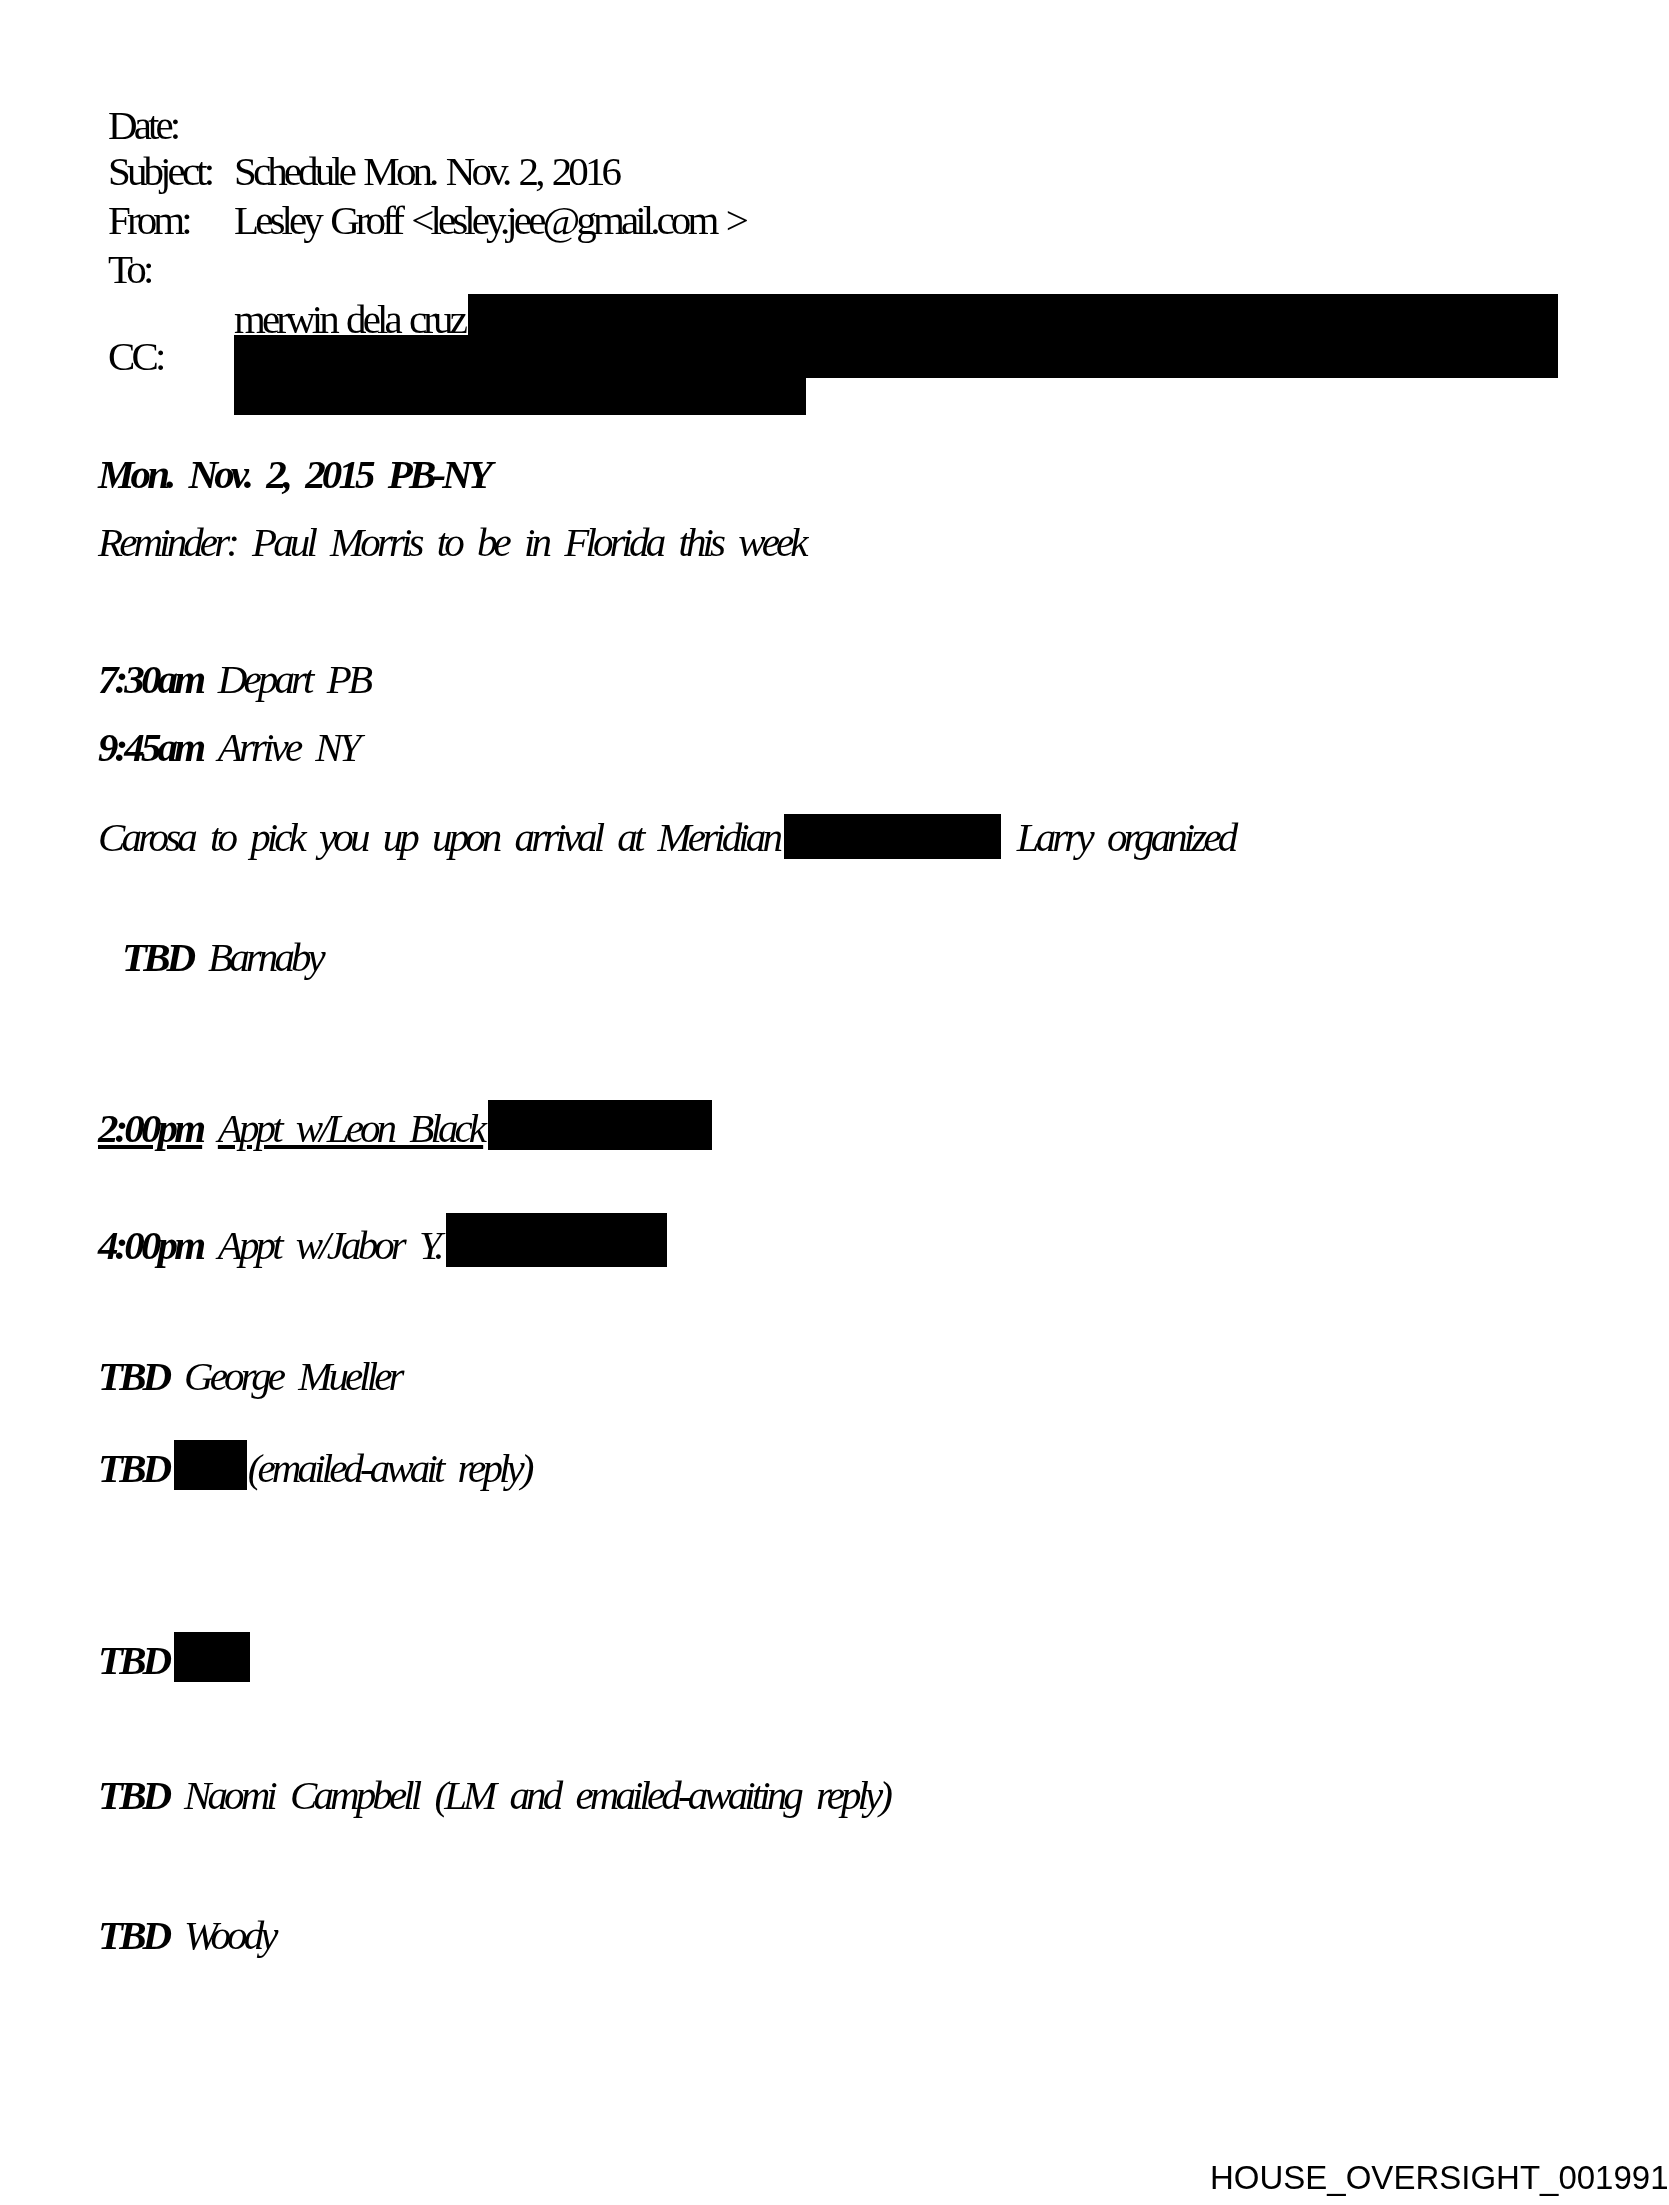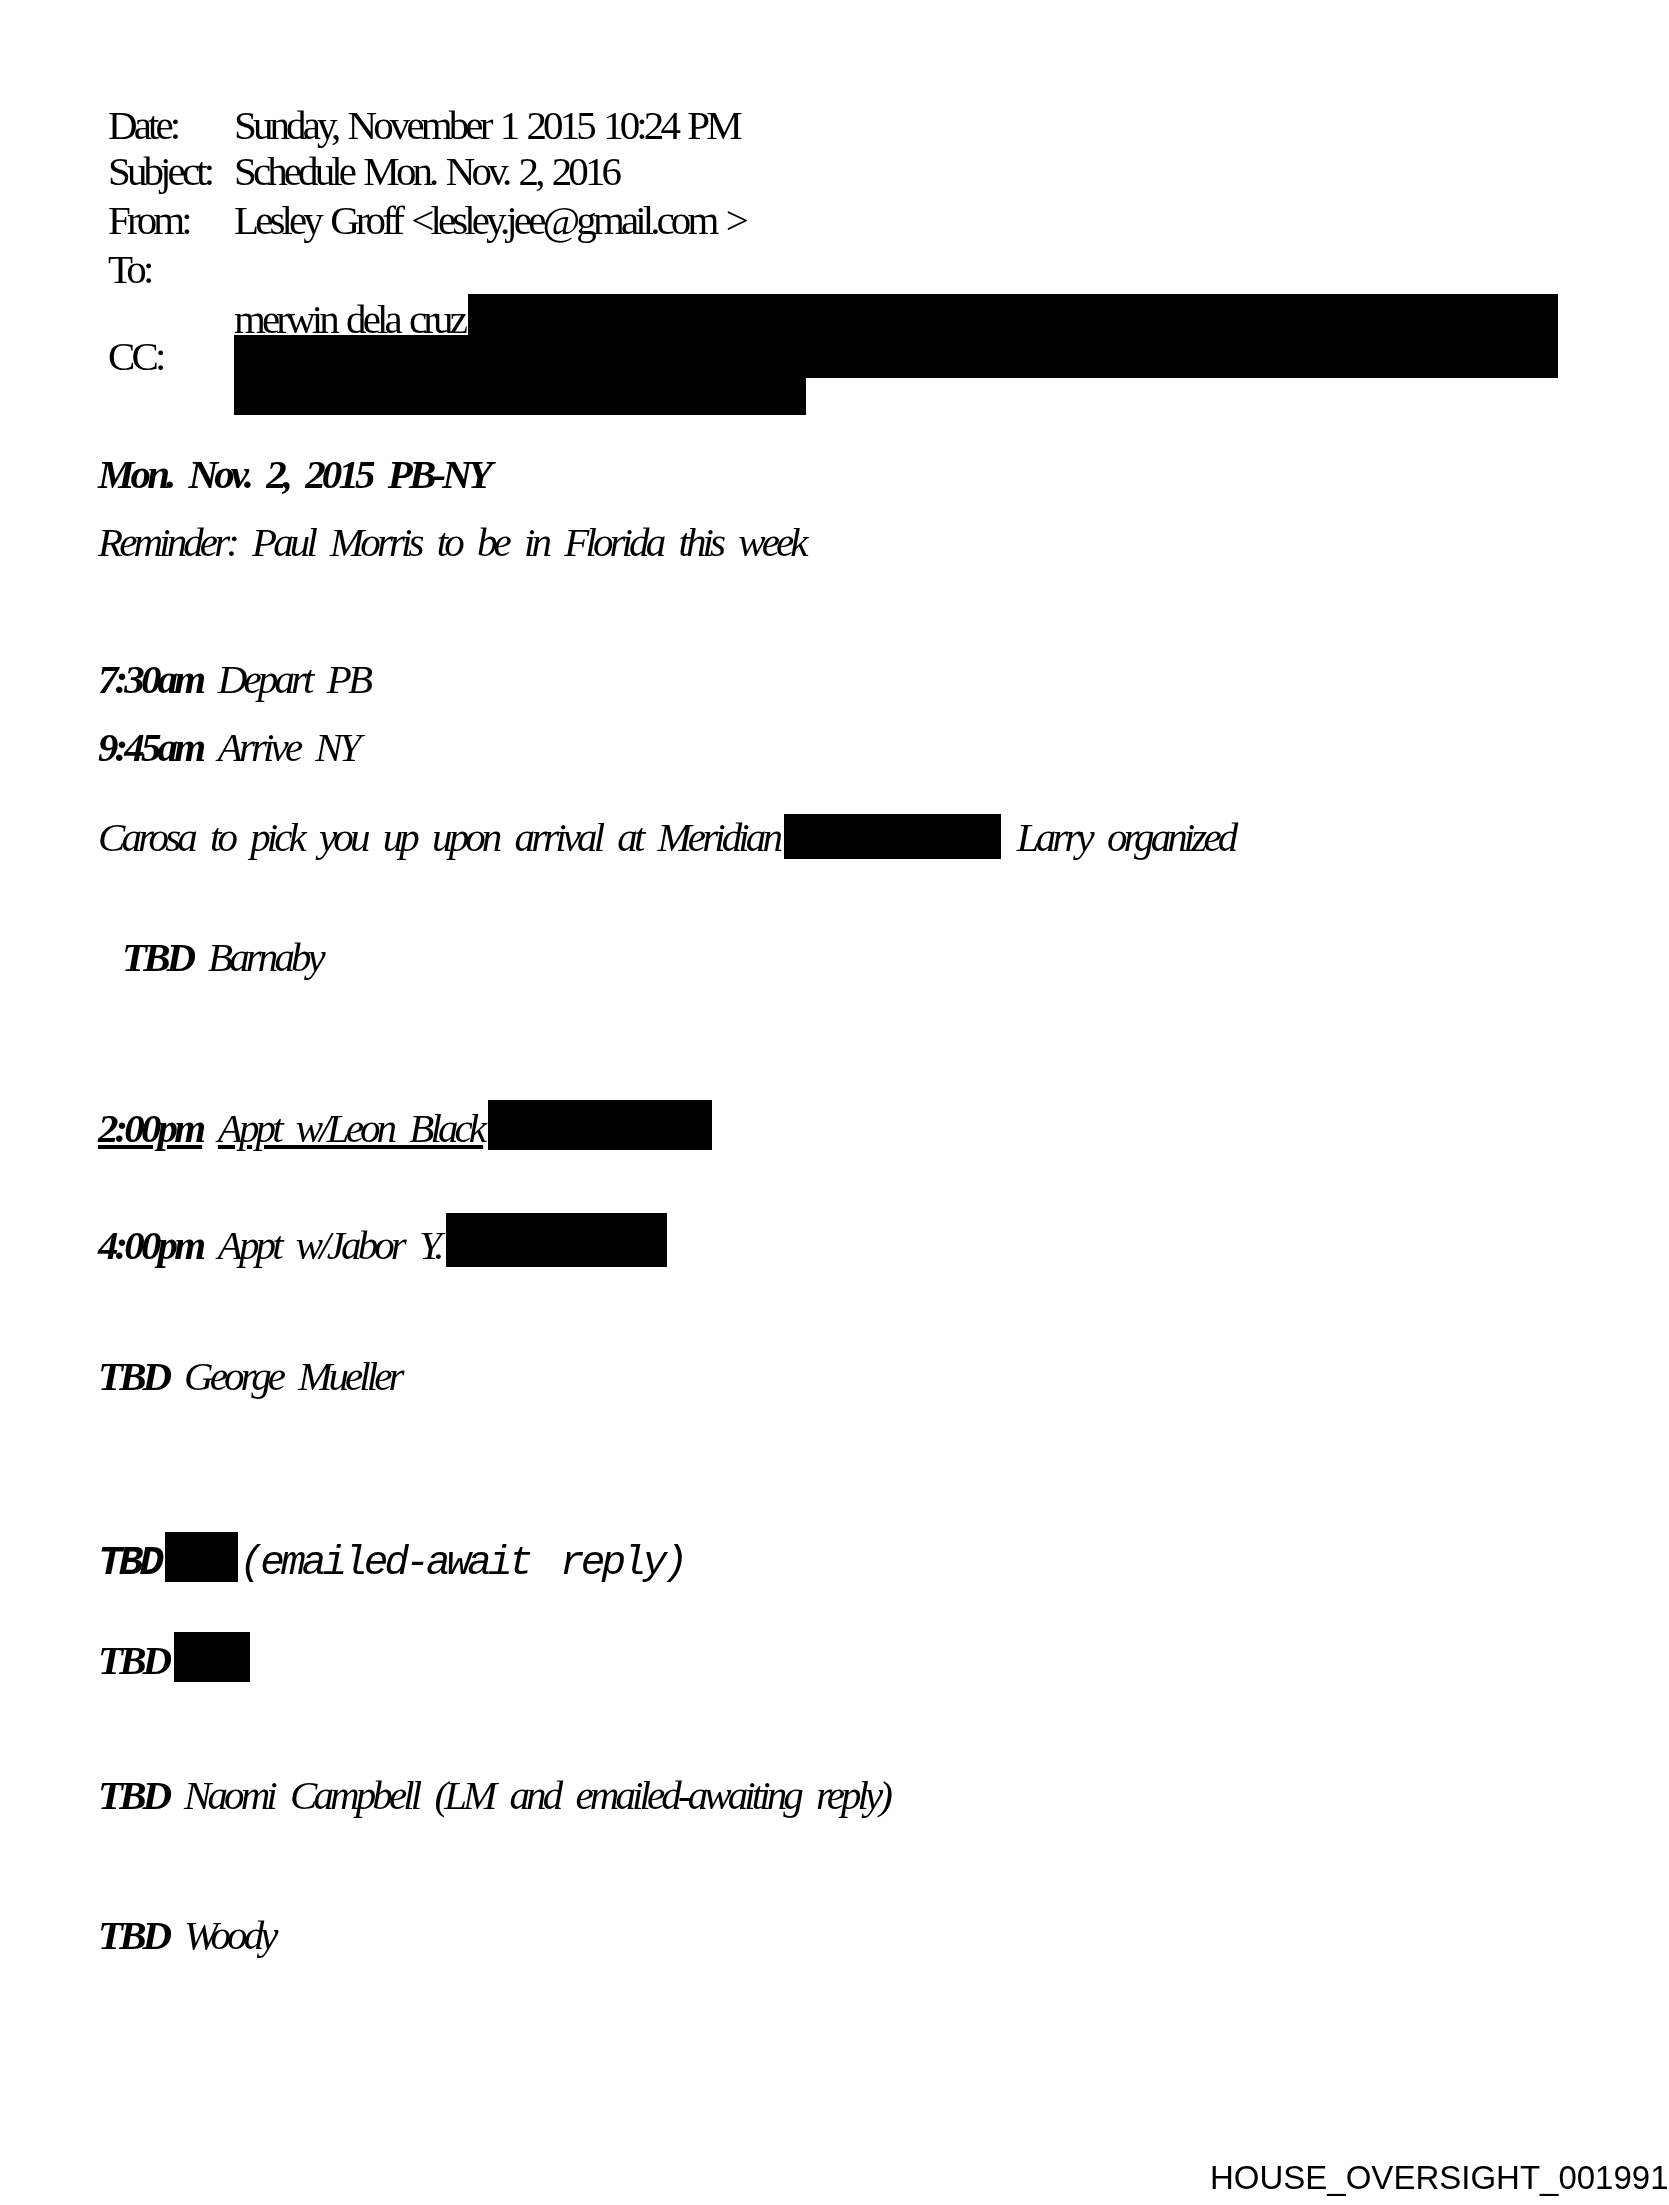--- a/index.html
+++ b/index.html
@@ -70,21 +70,20 @@
     white-space: nowrap;
   }
 </style>
 </head>
 <body>
 
 <div class="page">
   <section id="emailHeader">
       <div class="hrow" style="top: 101px;">
         <span class="hlabel">Date:</span>
-        <span class="hvalue">Sunday, November 1 2015 10:24 PM</span>
       </div>
       <div class="hrow" style="top: 147px;">
         <span class="hlabel">Subject:</span>
         <span class="hvalue">Schedule Mon. Nov. 2, 2016</span>
       </div>
       <div class="hrow" style="top: 196px;">
         <span class="hlabel">From:</span>
         <span class="hvalue">Lesley Groff &lt;lesley.jee@gmail.com &gt;</span>
       </div>
       <div class="hrow" style="top: 245px;">
@@ -107,20 +106,20 @@
   <section id="emailBody">
       <div class="bline" style="top: 450px;"><span class="seg seg-title">Mon. Nov. 2, 2015 PB-NY</span></div>
       <div class="bline" style="top: 518px;"><span class="seg seg-i">Reminder: Paul Morris to be in Florida this week</span></div>
       <div class="bline" style="top: 655px;"><span class="seg seg-b">7:30am</span><span class="seg seg-i">Depart PB</span></div>
       <div class="bline" style="top: 723px;"><span class="seg seg-b">9:45am</span><span class="seg seg-i">Arrive NY</span></div>
       <div class="bline" style="top: 792px; margin-top: 21px;"><span class="seg seg-i">Carosa to pick you up upon arrival at Meridian</span><span class="seg seg-r" style="width: 217px; height: 45px; background: rgb(0, 0, 0);"></span><span class="seg seg-i">Larry organized</span></div>
       <div class="bline" style="top: 933px; margin-left: 24px;"><span class="seg seg-b">TBD</span><span class="seg seg-i">Barnaby</span></div>
       <div class="bline" style="top: 1100px; text-decoration: underline;"><span class="seg seg-b">2:00pm</span><span class="seg seg-i">Appt w/Leon Black</span><span class="seg seg-r" style="width: 224px; height: 50px; background: rgb(0, 0, 0);"></span></div>
       <div class="bline" style="top: 1213px;"><span class="seg seg-b">4:00pm</span><span class="seg seg-i">Appt w/Jabor Y.</span><span class="seg seg-r" style="width: 221px; height: 54px; background: rgb(0, 0, 0);"></span></div>
       <div class="bline" style="top: 1352px;"><span class="seg seg-b">TBD</span><span class="seg seg-i">George Mueller</span></div>
-      <div class="bline" style="top: 1532px; font-family: Liberation Mono, monospace;"><span class="seg seg-b">TBD</span><span class="seg seg-r" style="width: 73px; height: 50px; background: rgb(0, 0, 0);"></span><span class="seg seg-i seg-tight">(emailed-await reply)</span></div>
+      <div class="bline" style="top: 1440px;"><span class="seg seg-b">TBD</span><span class="seg seg-r" style="width: 73px; height: 50px; background: rgb(0, 0, 0);"></span><span class="seg seg-i seg-tight">(emailed-await reply)</span></div>
       <div class="bline" style="top: 1632px;"><span class="seg seg-b">TBD</span><span class="seg seg-r" style="width: 76px; height: 50px; background: rgb(0, 0, 0);"></span></div>
       <div class="bline" style="top: 1771px;"><span class="seg seg-b">TBD</span><span class="seg seg-i">Naomi Campbell (LM and emailed-awaiting reply)</span></div>
       <div class="bline" style="top: 1911px;"><span class="seg seg-b">TBD</span><span class="seg seg-i">Woody</span></div>
     </section>
   <div class="bates">HOUSE_OVERSIGHT_001991</div>
 </div>
 
 
 </body></html>

